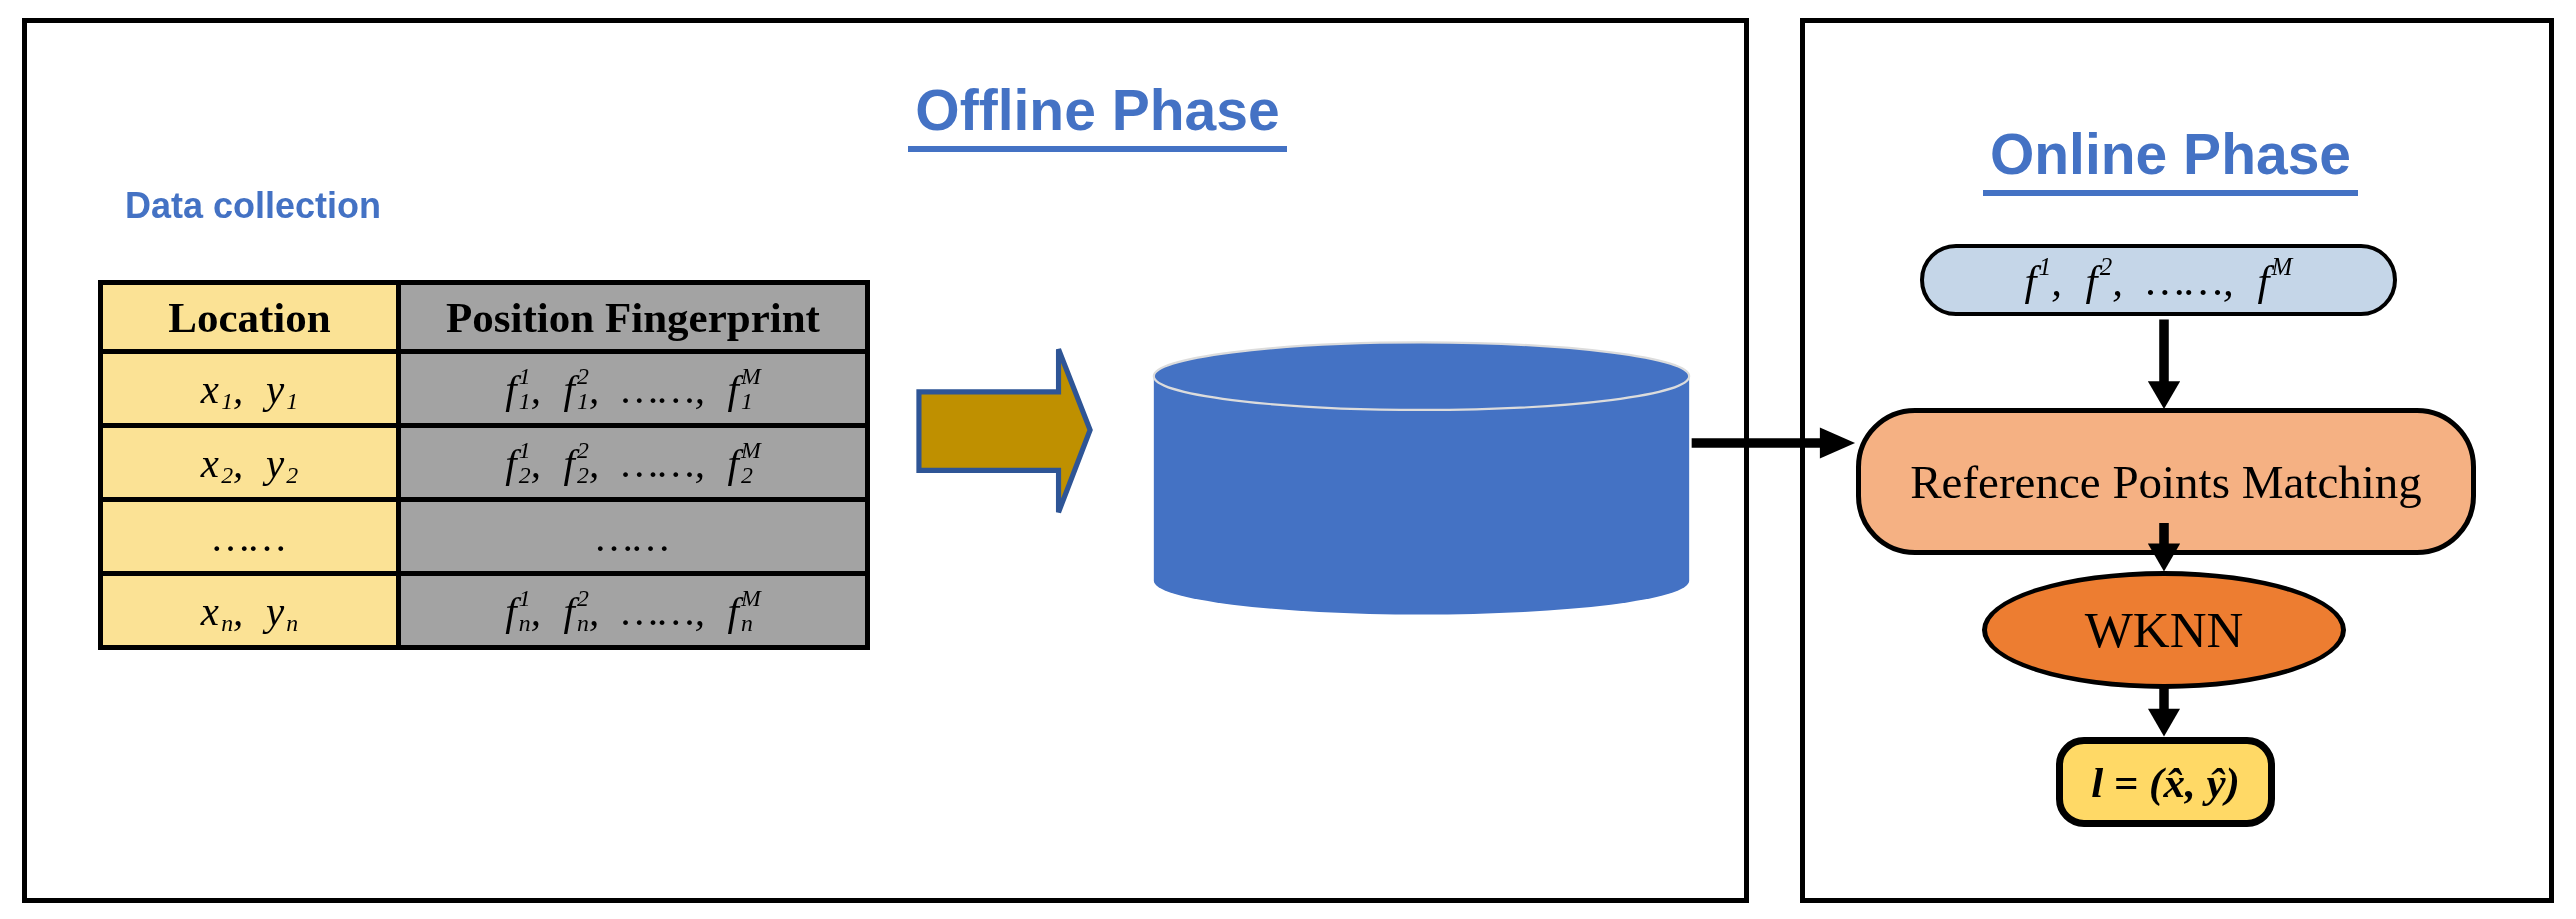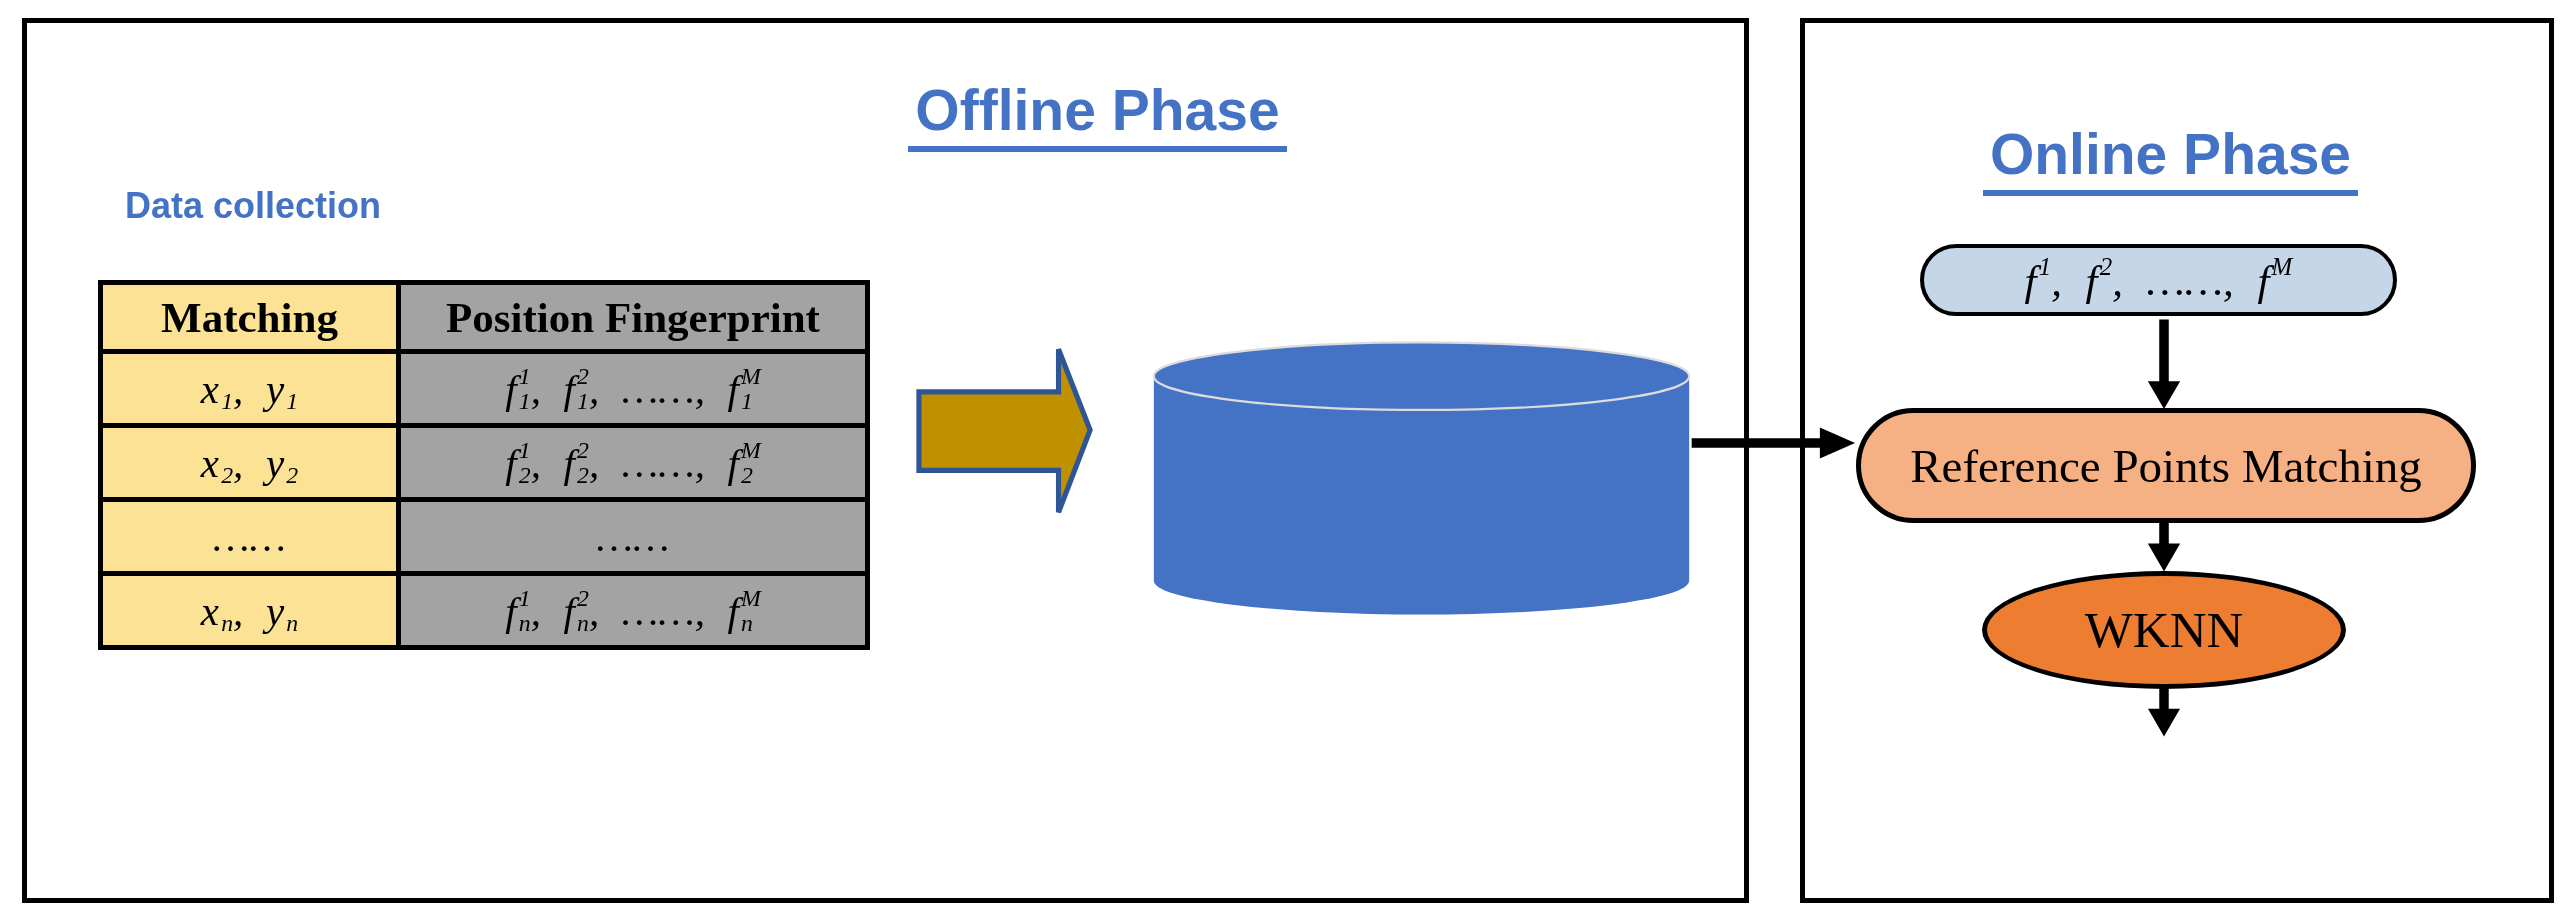--- a/index.html
+++ b/index.html
@@ -154,21 +154,21 @@
 
   <div class="abs phase-title" style="left:1945px; top:82px; width:451px;margin-top:44px;">
     <span class="underlined">Online Phase</span>
   </div>
 
   <div class="abs section-label" style="left:125px; top:185px;">Data collection</div>
 
   <table class="fp-table" style="left:98px; top:280px;">
     <tbody>
       <tr class="hdr-row">
-        <th class="col-loc">Matching</th>
+        <th class="col-loc">Location</th>
         <th class="col-fp">Position Fingerprint</th>
       </tr>
       <tr class="body-row">
         <td class="col-loc math"><span class="term">
               <span class="base">x</span>
               <span class="scripts">
                 <span></span>
                 <span>1</span>
               </span>
             </span><span class="sep">, </span><span class="term">
@@ -325,29 +325,30 @@
           <span></span>
         </span>
       </span>
     </div>
 
   <svg class="abs connector" style="left:2147px; top:318px;" width="34" height="94" viewBox="0 0 46 128">
     <line x1="23" y1="2" x2="23" y2="90" stroke="#000" stroke-width="13"></line>
     <polygon points="1,86 45,86 23,124" fill="#000"></polygon>
   </svg>
 
-  <div class="abs node node-matching" style="left:1856px; top:408px; width:620px; height:115px;">Reference Points Matching</div>
+  <div class="abs node node-matching" style="left:1856px; top:408px; width:620px; height:147px;">Reference Points Matching</div>
 
   <svg class="abs connector" style="left:2147px; top:523px;" width="34" height="50" viewBox="0 0 46 68">
     <line x1="23" y1="0" x2="23" y2="32" stroke="#000" stroke-width="13"></line>
     <polygon points="1,28 45,28 23,66" fill="#000"></polygon>
   </svg>
 
   <div class="abs node node-wknn" style="left:1982px; top:571px; width:364px; height:118px;">WKNN</div>
 
   <svg class="abs connector" style="left:2147px; top:687px;" width="34" height="51" viewBox="0 0 46 70">
     <line x1="23" y1="0" x2="23" y2="34" stroke="#000" stroke-width="13"></line>
     <polygon points="1,30 45,30 23,68" fill="#000"></polygon>
   </svg>
 
+  <div class="abs node node-result" style="left:2056px; top:737px; width:219px; height:90px;">l = (x̂, ŷ)</div>
 
 </div>
 
 
 </body></html>

